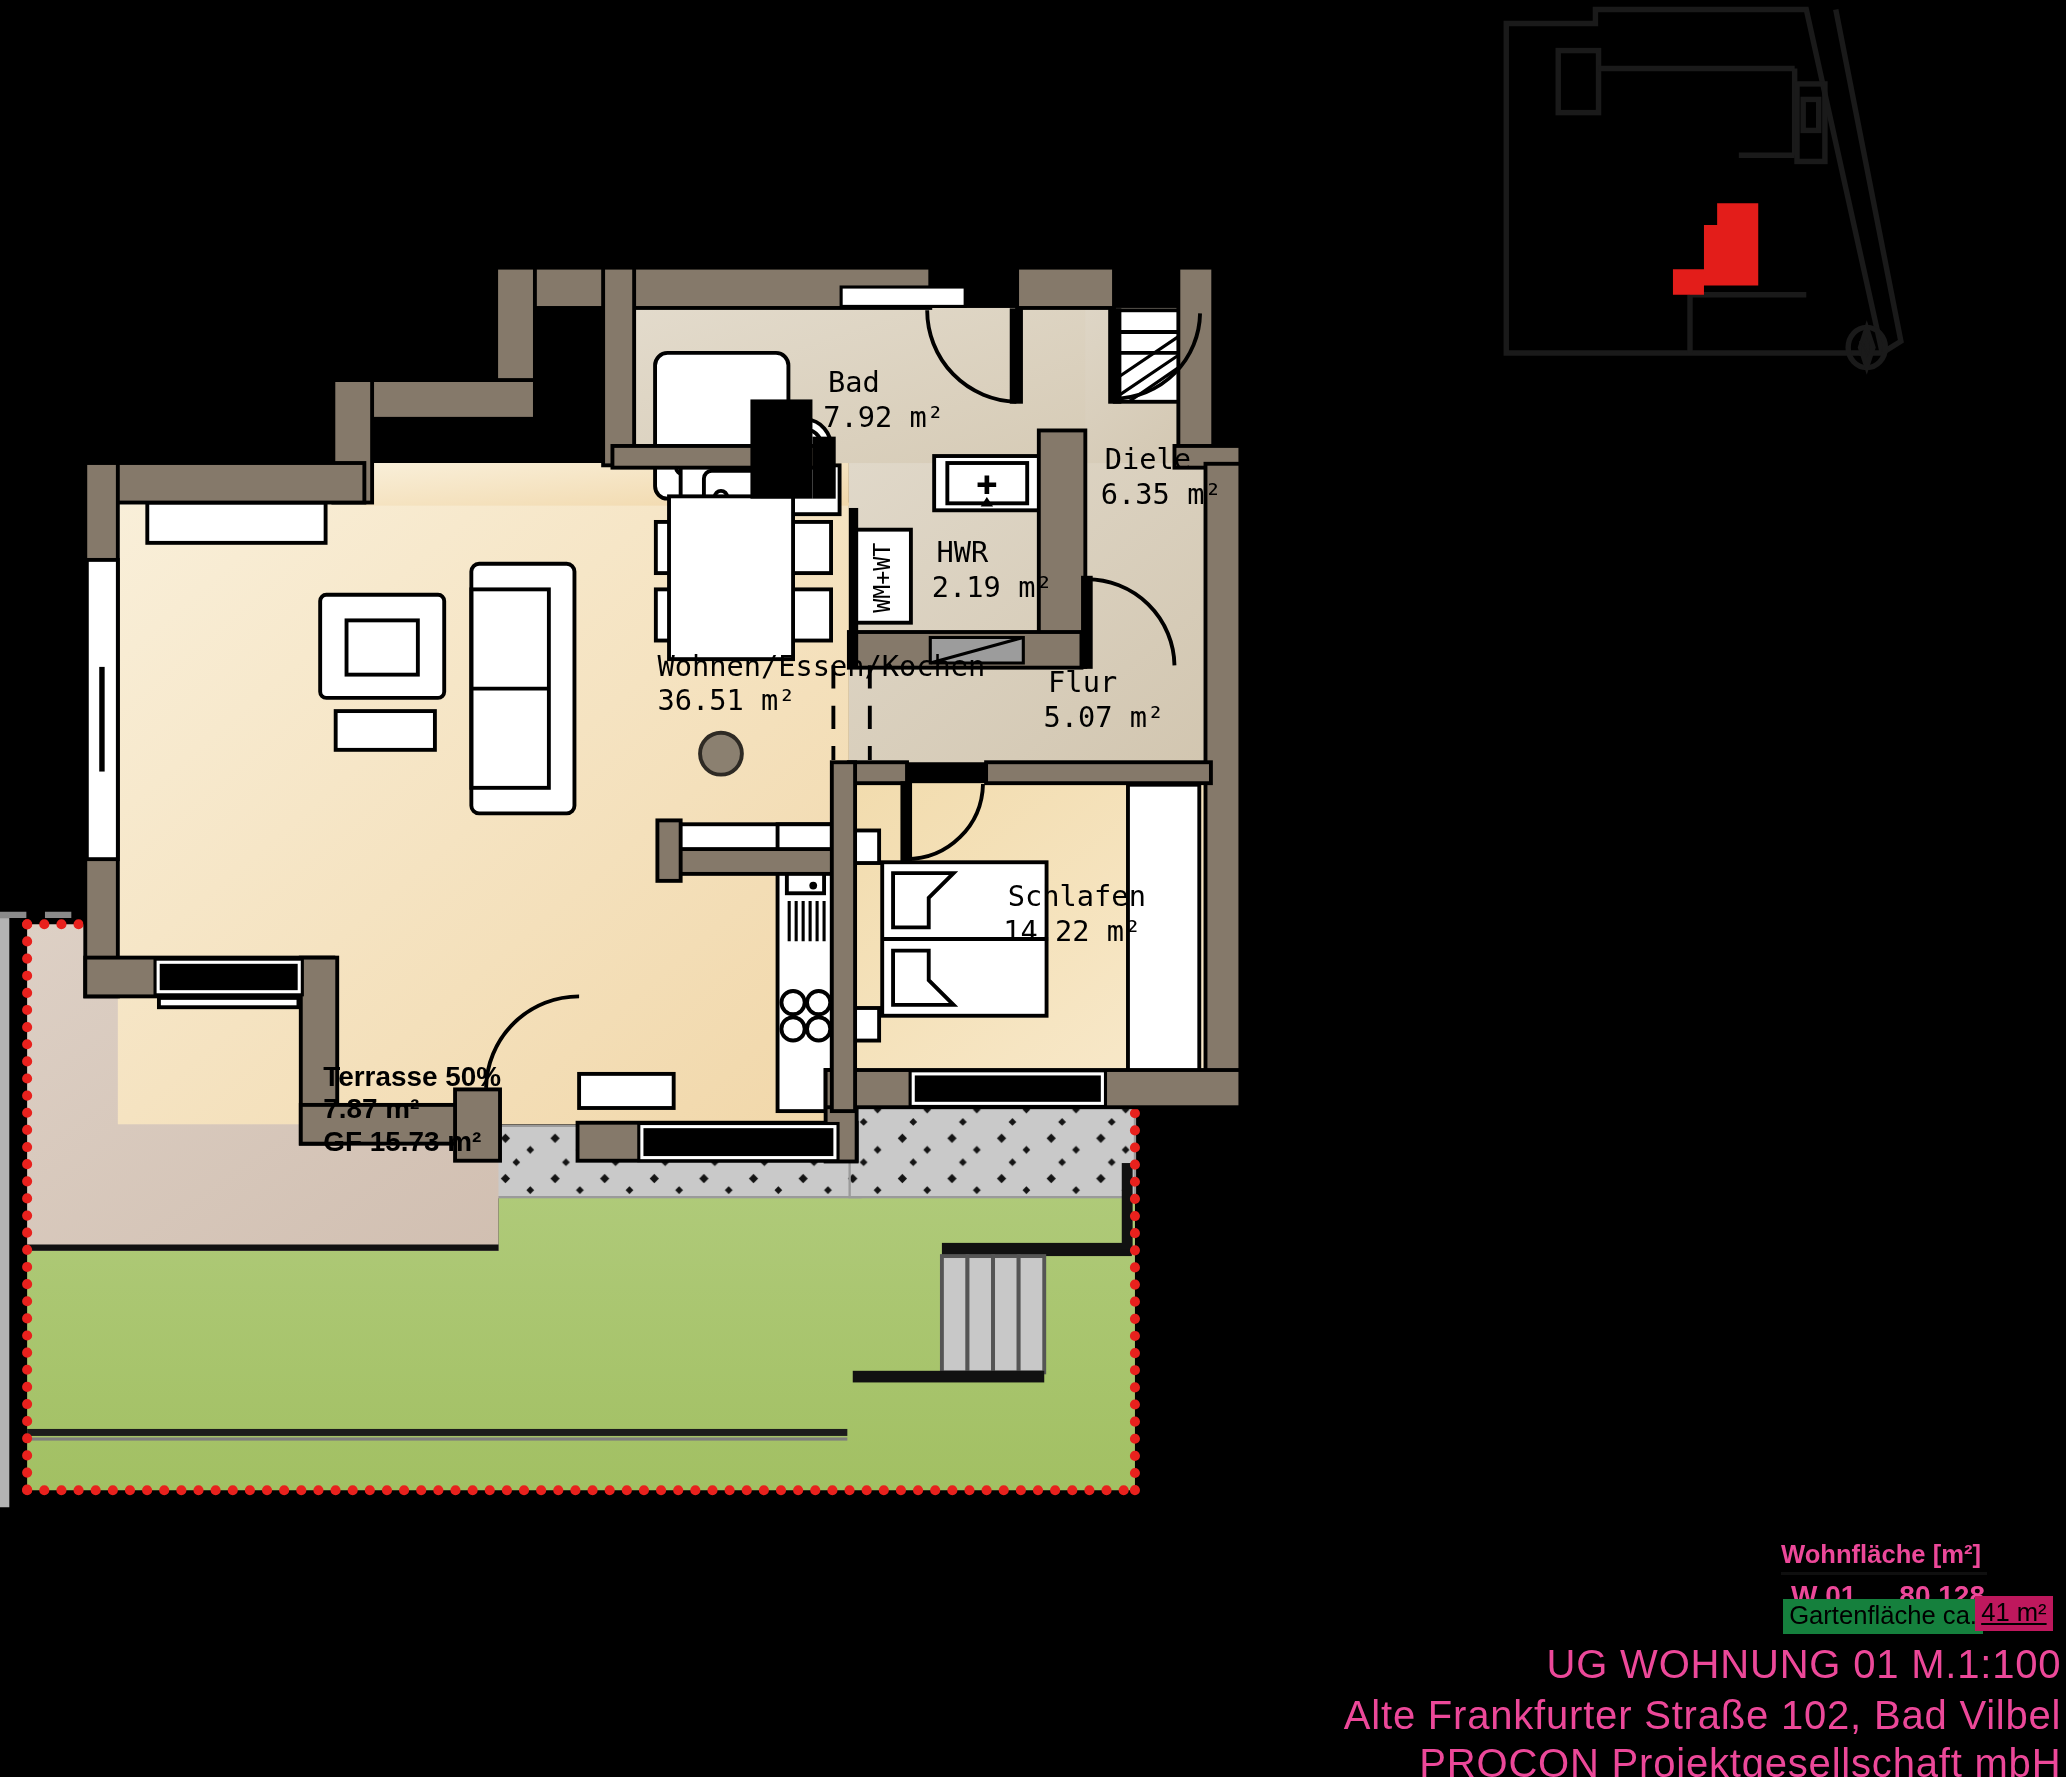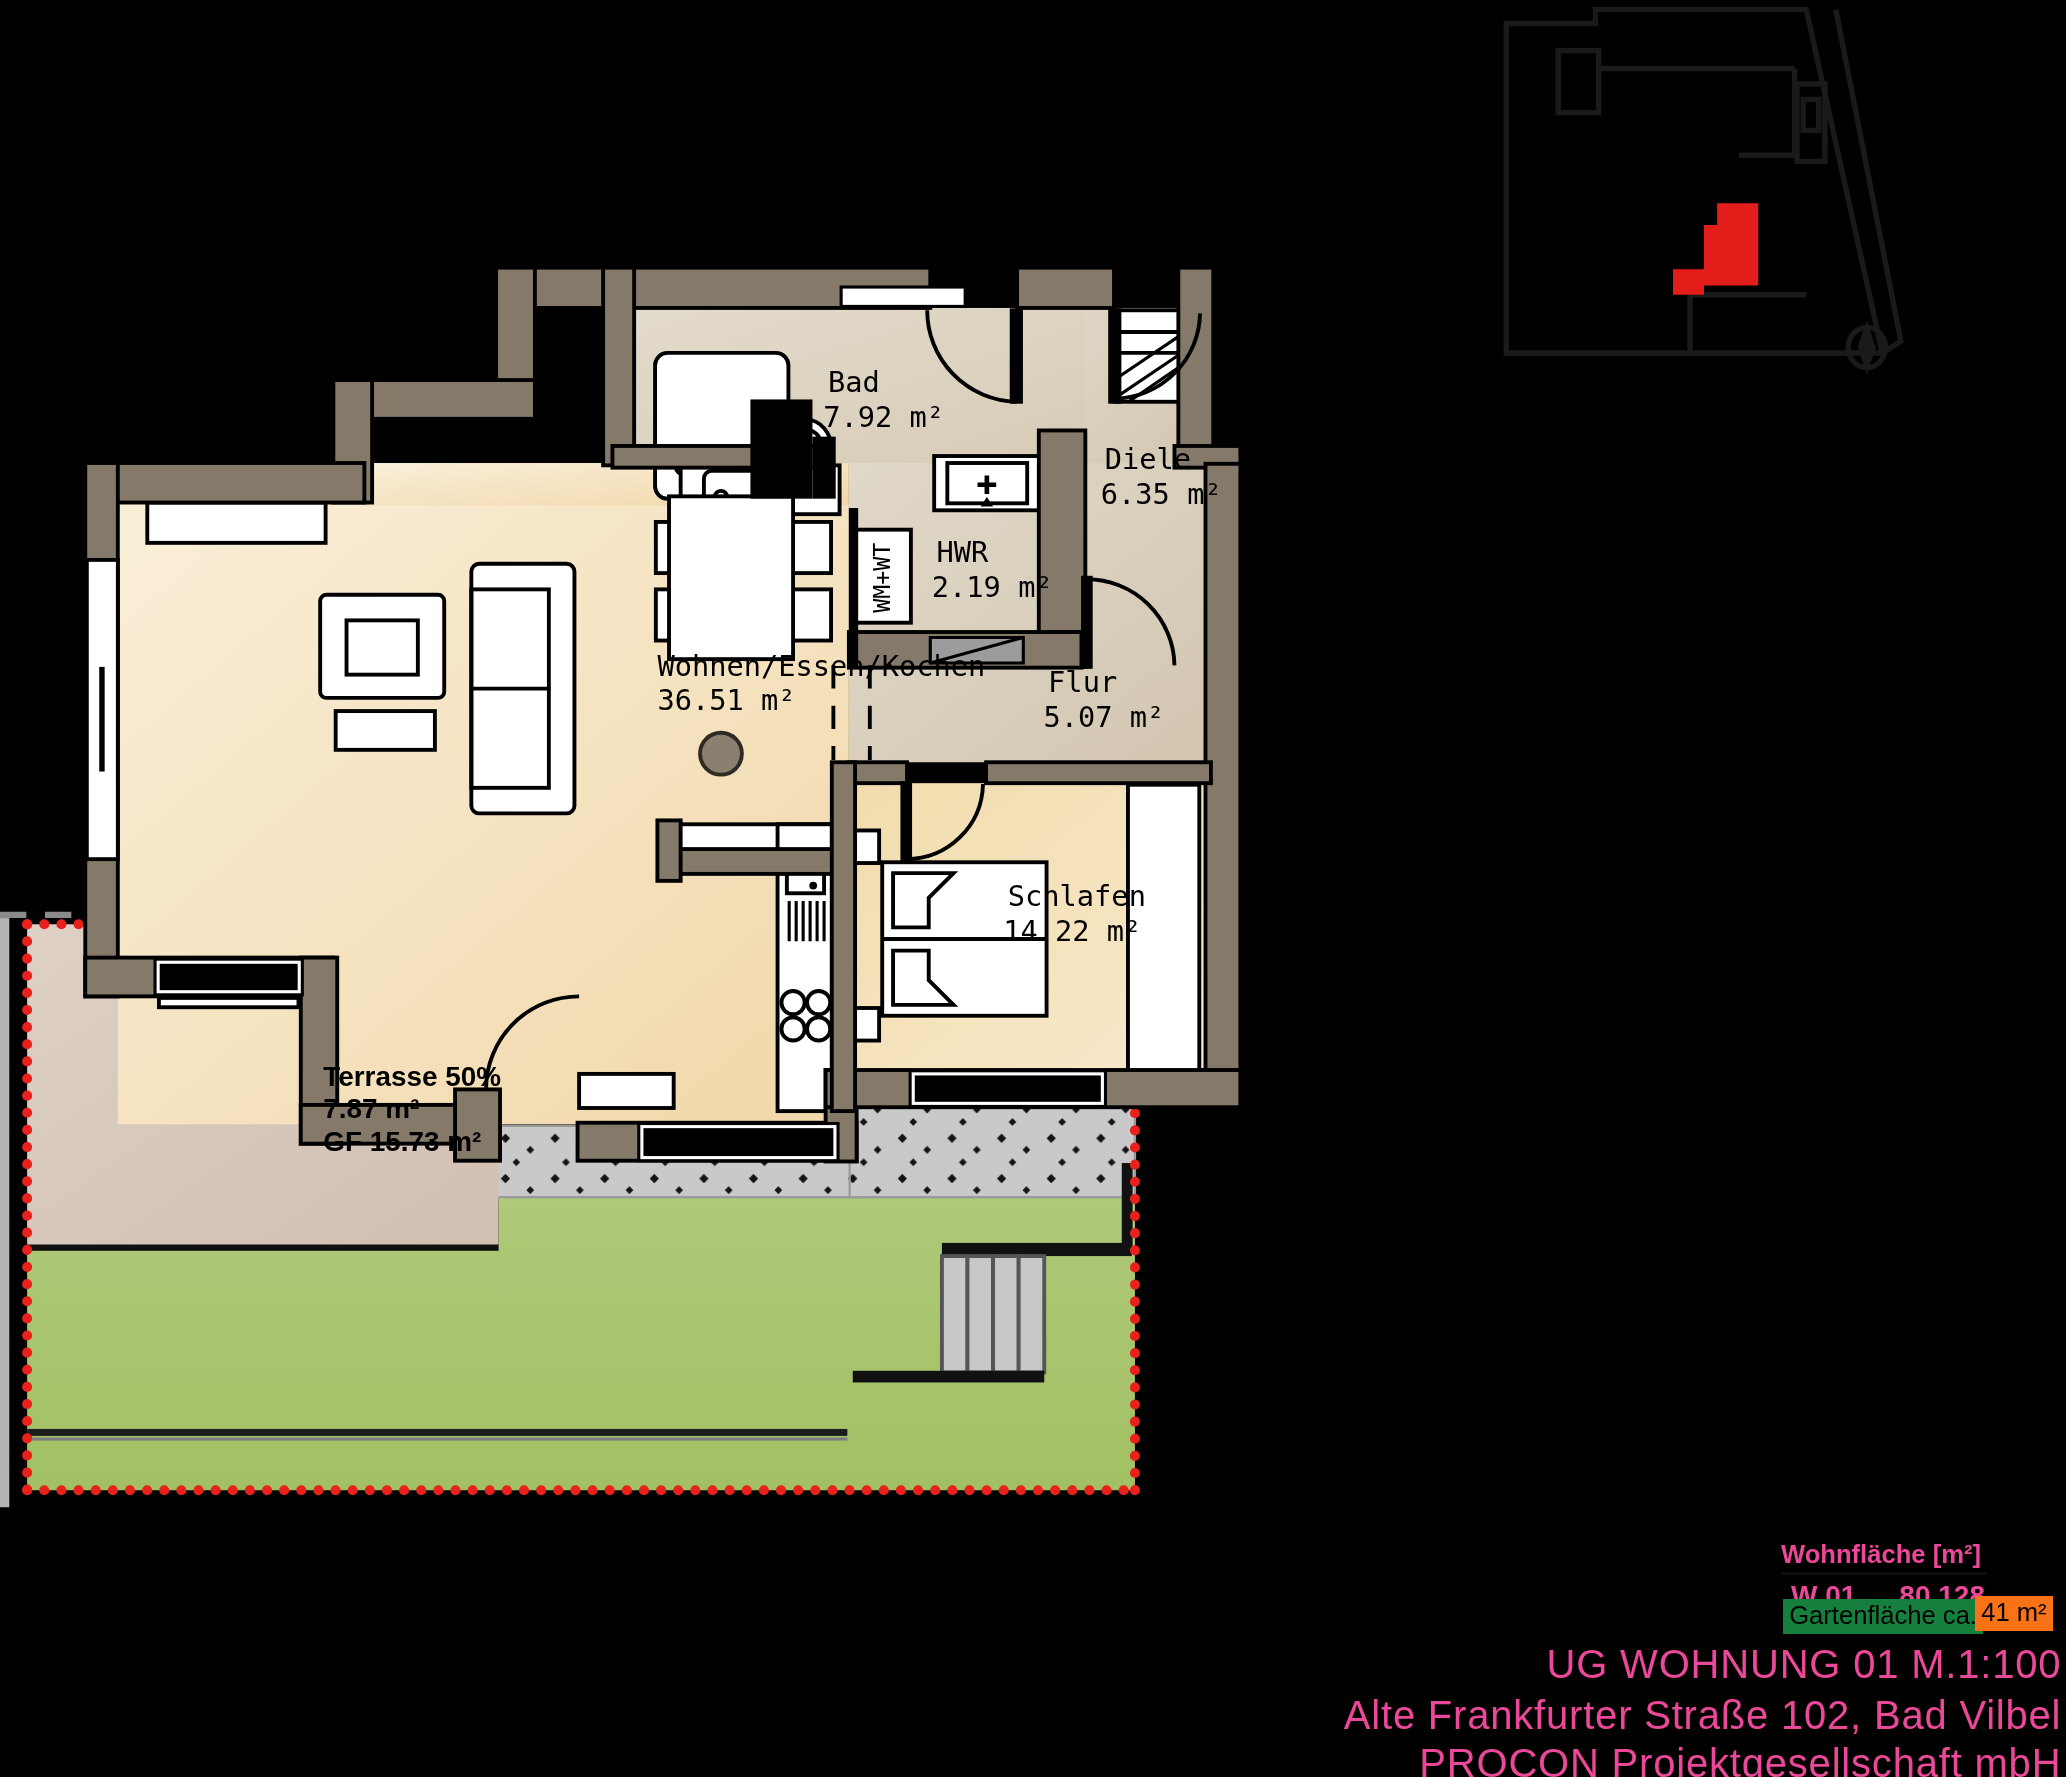--- a/index.html
+++ b/index.html
@@ -10,22 +10,22 @@
   .roomlabel{font-family:"DejaVu Sans Mono",monospace;font-size:37px;fill:#000;}
   .terrlabel{font-family:"Liberation Sans",sans-serif;font-size:36px;fill:#000;font-weight:bold;}
   
   .ghost{color:#ec4899;}
   #legend-header{left:1781px;top:1540px;width:206px;font-size:25.6px;font-weight:bold;
                  border-bottom:3.1px solid #0f0f0f;padding-bottom:3.1px;}
   #legend-row-label{left:1791px;top:1580px;font-size:28px;font-weight:bold;}
   #legend-row-value{left:1892px;top:1580px;width:93px;text-align:right;font-size:28px;font-weight:bold;}
   #garden-label{left:1783px;top:1599px;background:#15803d;color:#000;font-size:25.6px;
                 padding:2.3px 6.2px 3.9px 6.2px;}
-  #garden-value{left:1975px;top:1596px;background:#f97316;color:#000;font-size:25.6px;
-                padding:2.3px 6.2px 3.9px 6.2px;}
+  #garden-value{left:1975px;top:1596px;background:#be185d;color:#000;font-size:25.6px;
+                padding:2.3px 6.2px 3.9px 6.2px;text-decoration:underline;}
   .footerline{right:4.7px;text-align:right;font-size:40px;letter-spacing:0.8px;}
   #footer1{top:1642px;}
   #footer2{top:1693px;}
   #footer3{top:1741px;}
 </style>
 </head>
 <body>
 
 <svg class="abs" style="left:0;top:0" width="2066" height="1778" viewBox="0 0 2665 2293">
   <defs>

